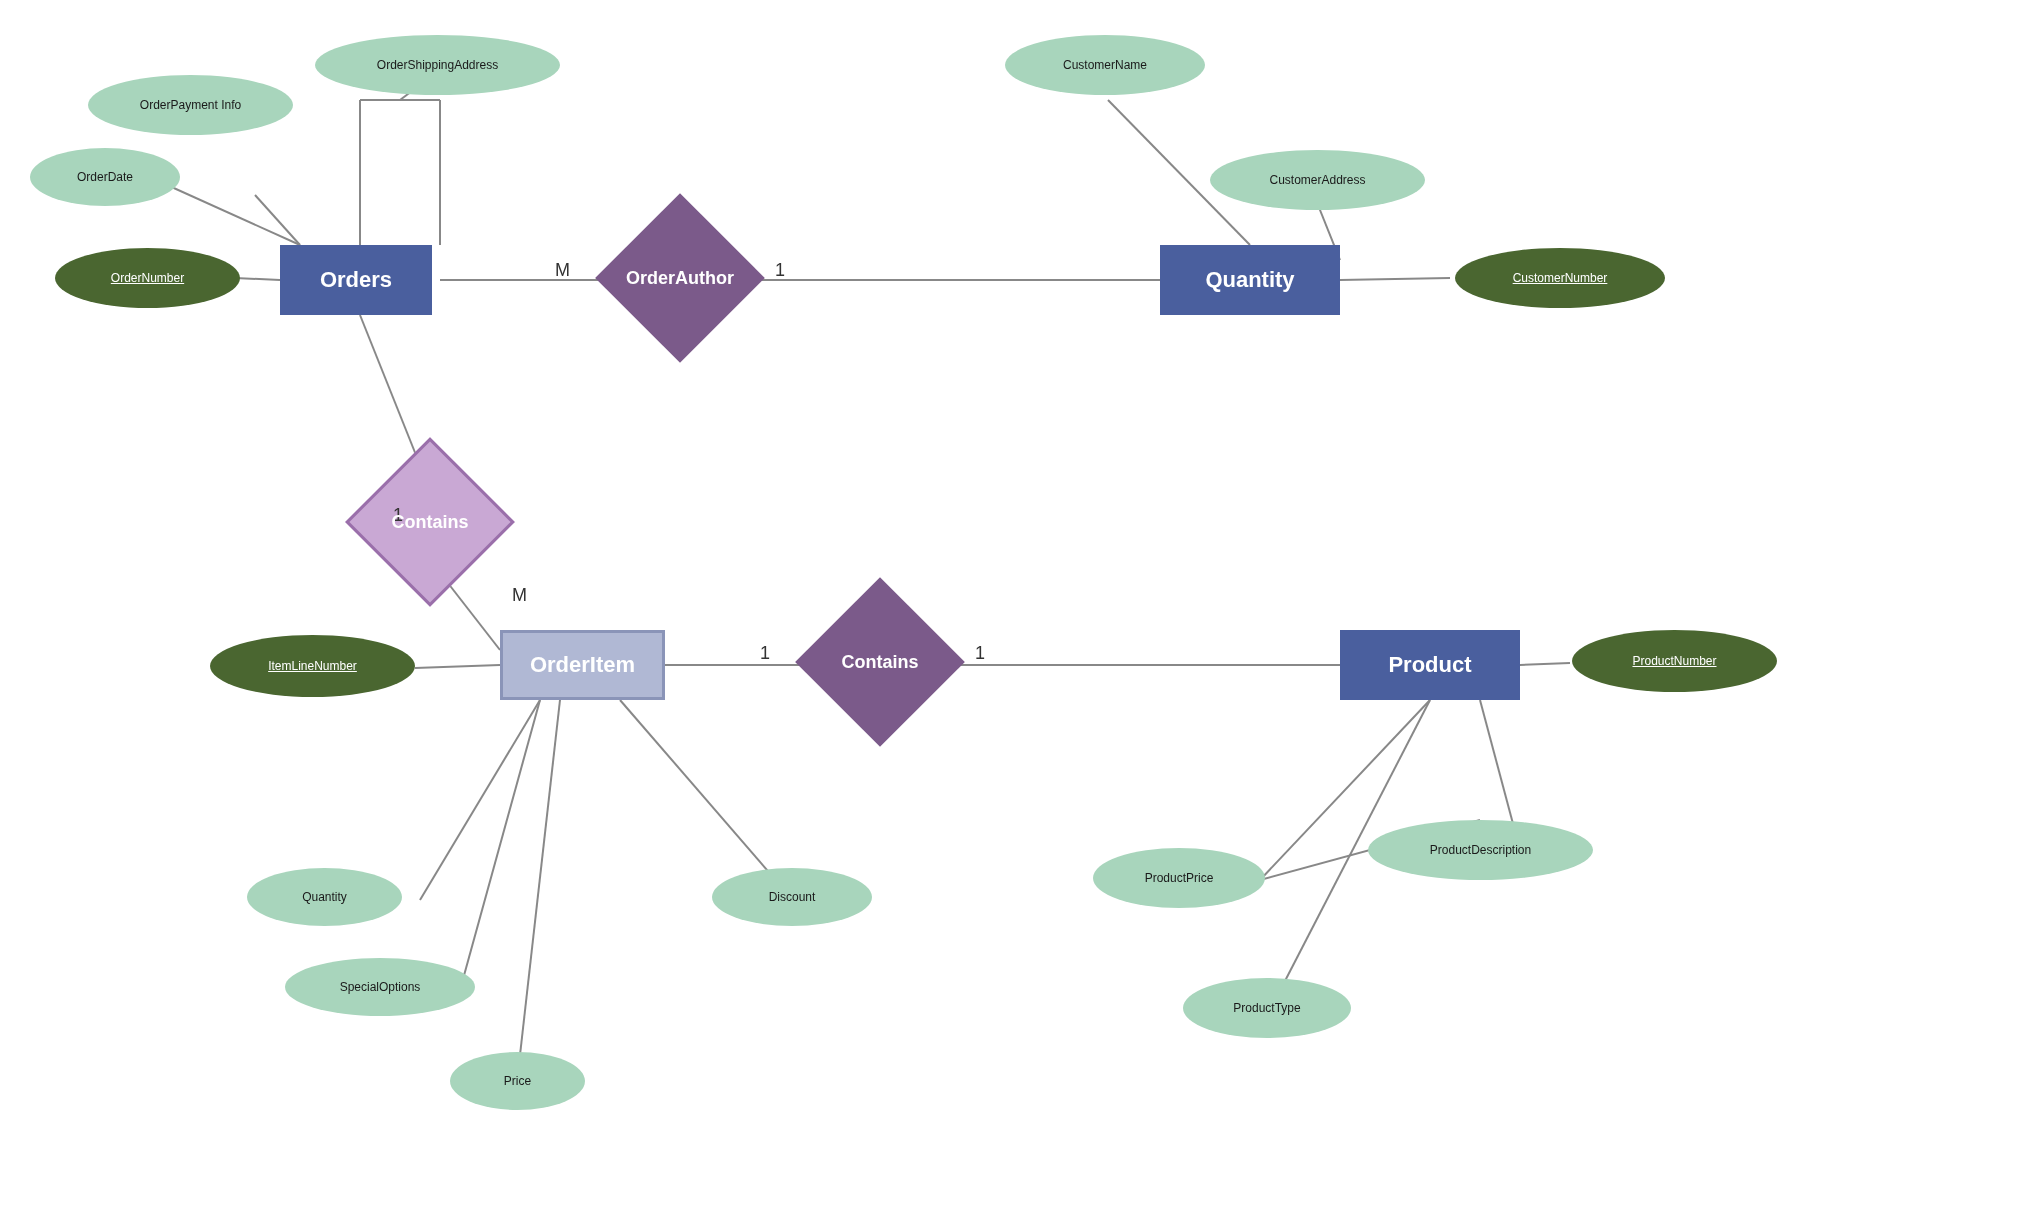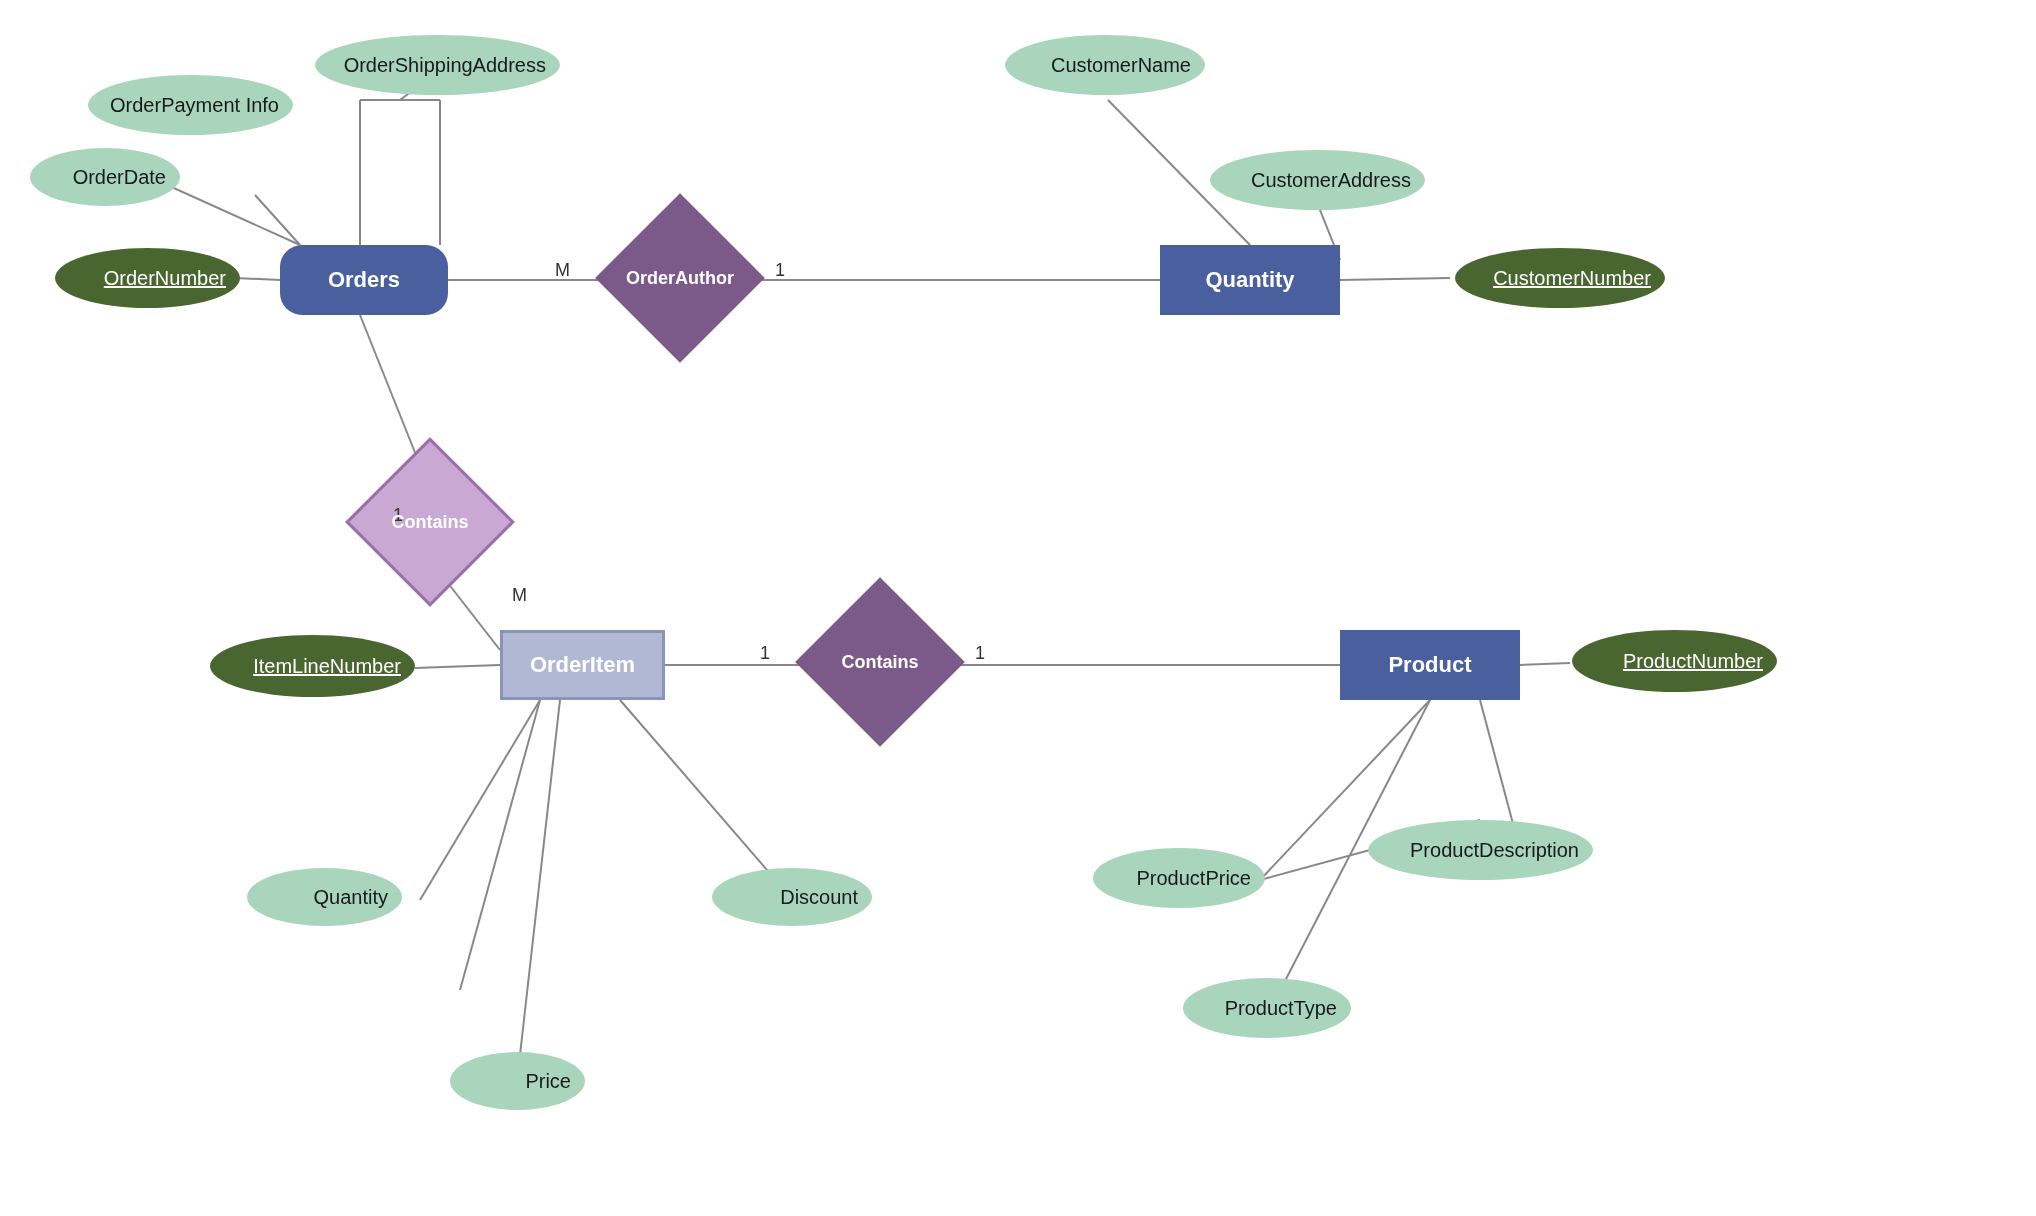--- a/index.html
+++ b/index.html
@@ -70,23 +70,23 @@
       z-index: 10;
     }
 
     
     .attribute {
       position: absolute;
       background: #a8d5bc;
       border-radius: 50%;
       display: flex;
       align-items: center;
-      justify-content: flex-end;
+      justify-content: center;
       text-align: center;
-      font-size: 20px;
+      font-size: 12px;
       color: #1a1a1a;
       padding: 8px 14px;
     }
     .attribute.key {
       background: #4a6630;
       color: #ffffff;
       text-decoration: underline;
     }
 
     
@@ -145,21 +145,21 @@
     <line x1="1520" y1="665" x2="1570" y2="663" stroke="#888" stroke-width="2"></line>
 
     <line x1="1430" y1="700" x2="1260" y2="880" stroke="#888" stroke-width="2"></line>
 
     <line x1="1480" y1="700" x2="1520" y2="850" stroke="#888" stroke-width="2"></line>
     <line x1="1260" y1="880" x2="1480" y2="820" stroke="#888" stroke-width="2"></line>
 
     <line x1="1430" y1="700" x2="1270" y2="1010" stroke="#888" stroke-width="2"></line>
   </svg>
 
-  <div class="entity" style="left:280px; top:245px; width:168px; height:70px;border-radius:22px;">
+  <div class="entity" style="left:280px; top:245px; width:152px; height:70px;">
     <span>Orders</span>
   </div>
 
   <div class="entity" style="left:1160px; top:245px; width:180px; height:70px;">
     <span>Quantity</span>
   </div>
 
   <div class="entity weak" style="left:500px; top:630px; width:165px; height:70px;">
     <span>OrderItem</span>
   </div>
@@ -212,20 +212,23 @@
   </div>
 
   <div class="attribute key" style="left:1455px; top:248px; width:210px; height:60px; border-radius:50%;">
     <span>CustomerNumber</span>
   </div>
 
   <div class="attribute" style="left:247px; top:868px; width:155px; height:58px;">
     <span>Quantity</span>
   </div>
 
+  <div class="attribute" style="left:285px; top:958px; width:190px; height:58px;">
+    <span>SpecialOptions</span>
+  </div>
 
   <div class="attribute" style="left:450px; top:1052px; width:135px; height:58px;">
     <span>Price</span>
   </div>
 
   <div class="attribute" style="left:712px; top:868px; width:160px; height:58px;">
     <span>Discount</span>
   </div>
 
   <div class="attribute key" style="left:1572px; top:630px; width:205px; height:62px; border-radius:50%;">

